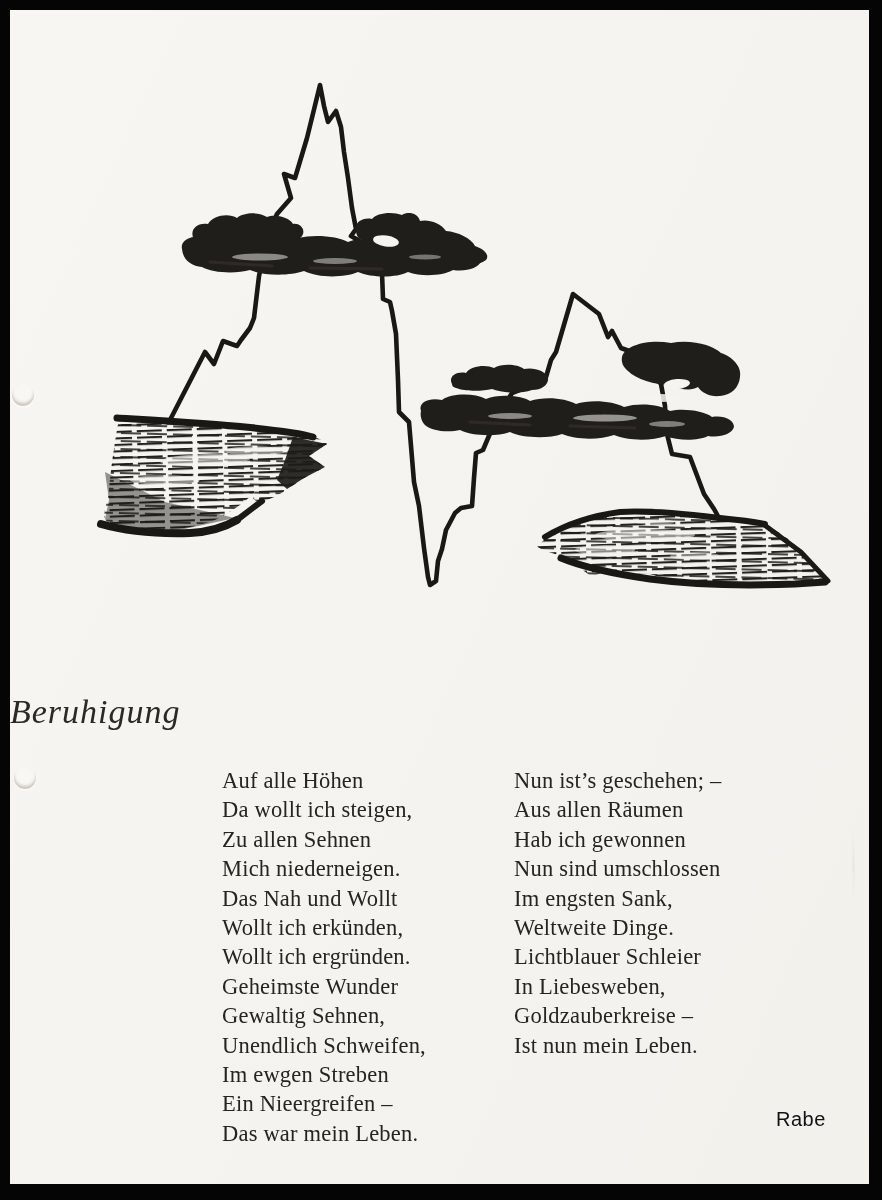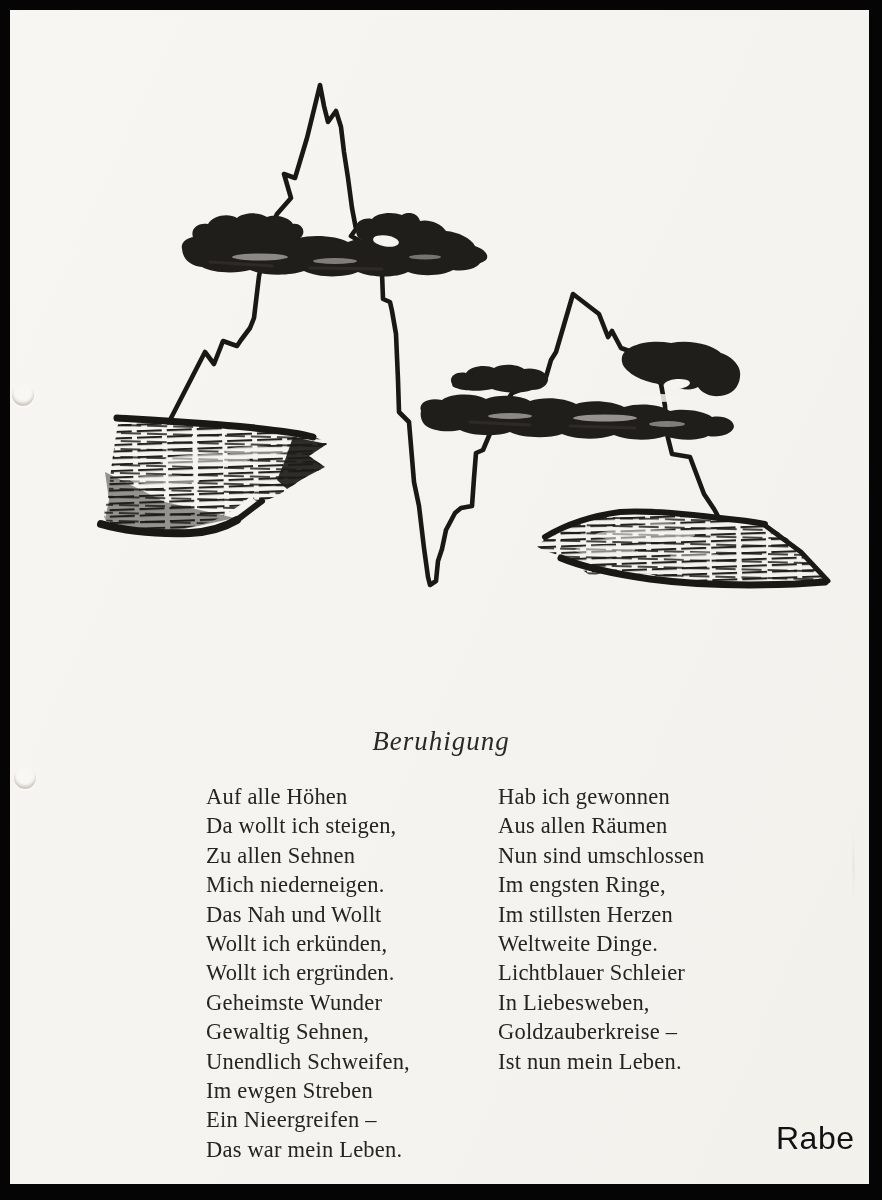--- a/index.html
+++ b/index.html
@@ -15,36 +15,35 @@
   }
   .artwork{position:absolute;left:0;top:0;width:862px;height:660px;}
   .hole{
     position:absolute;width:22px;height:22px;border-radius:50%;
     background:#f8f7f4;
     box-shadow:inset 0 -3px 3px rgba(168,162,150,.55), 0 1px 2px rgba(255,255,255,.9);
   }
   .hole.h1{left:2px;top:374px;}
   .hole.h2{left:4px;top:757px;}
   .title{
-    position:absolute;top:716px;left:0;width:862px;
-    text-align:center;
-    font-style:italic;font-size:27px;color:#2b2925;
+    position:absolute;top:683px;left:0;width:862px;
+    font-style:italic;font-size:34px;color:#2b2925;
     letter-spacing:1px;
   }
   .col{
-    position:absolute;top:772px;
+    position:absolute;top:756px;
     font-size:22.5px;line-height:29.4px;color:#262420;
-    letter-spacing:.2px;white-space:nowrap;
+    letter-spacing:.2px;white-space:nowrap;margin-left:16px;
   }
   .col-left{left:196px;width:285px;}
   .col-right{left:488px;width:310px;}
   .signature{
     position:absolute;left:766px;top:1098px;
     font-family:"Liberation Sans",sans-serif;
-    font-size:32px;color:#121212;letter-spacing:.5px;margin-top:12px;
+    font-size:20px;color:#121212;letter-spacing:.5px;
   }
   .crease{
     position:absolute;right:14px;top:820px;width:3px;height:70px;
     background:linear-gradient(#f2f1ec,#e7e5df,#f2f1ec);opacity:.7;border-radius:2px;
   }
 </style>
 </head>
 <body>
 
 <div class="page">
@@ -165,25 +164,25 @@
       <div class="poem-line">Wollt ich ergründen.</div>
       <div class="poem-line">Geheimste Wunder</div>
       <div class="poem-line">Gewaltig Sehnen,</div>
       <div class="poem-line">Unendlich Schweifen,</div>
       <div class="poem-line">Im ewgen Streben</div>
       <div class="poem-line">Ein Nieergreifen –</div>
       <div class="poem-line">Das war mein Leben.</div>
     </div>
 
   <div class="col col-right">
+      <div class="poem-line">Nun ist’s geschehen; –</div>
+      <div class="poem-line">Aus allen Räumen</div>
       <div class="poem-line">Hab ich gewonnen</div>
-      <div class="poem-line">Aus allen Räumen</div>
       <div class="poem-line">Nun sind umschlossen</div>
-      <div class="poem-line">Im engsten Ringe,</div>
-      <div class="poem-line">Im stillsten Herzen</div>
+      <div class="poem-line">Im engsten Sank,</div>
       <div class="poem-line">Weltweite Dinge.</div>
       <div class="poem-line">Lichtblauer Schleier</div>
       <div class="poem-line">In Liebesweben,</div>
       <div class="poem-line">Goldzauberkreise –</div>
       <div class="poem-line">Ist nun mein Leben.</div>
     </div>
 
   <div class="signature">Rabe</div>
 
 </div>

